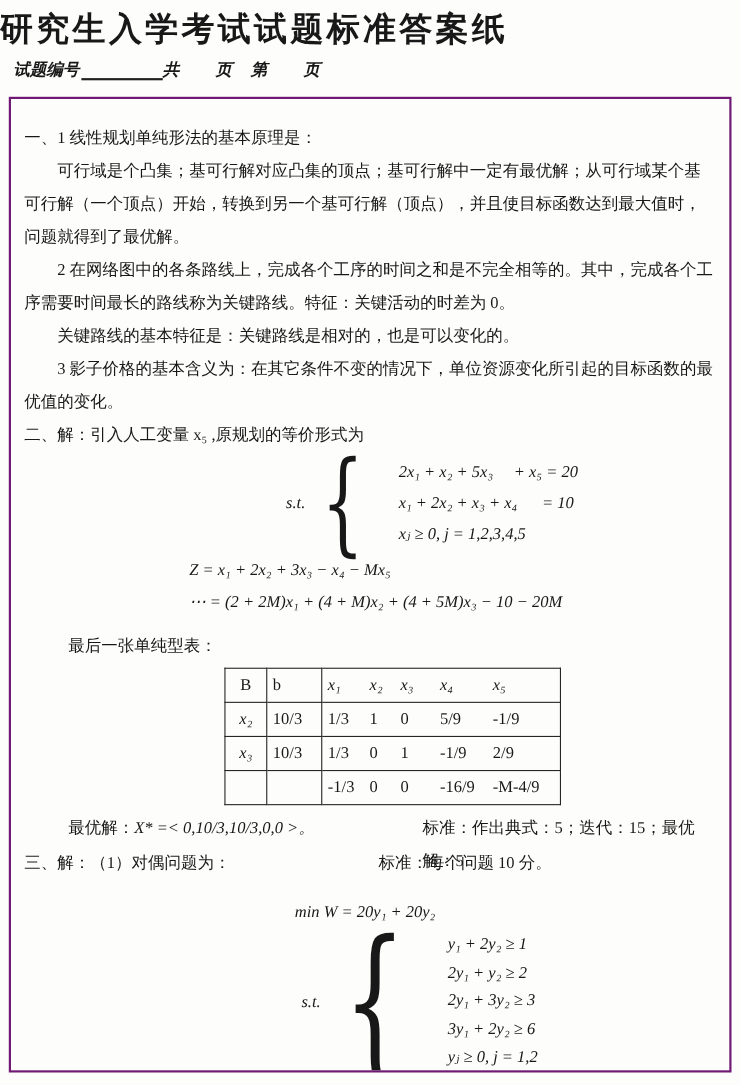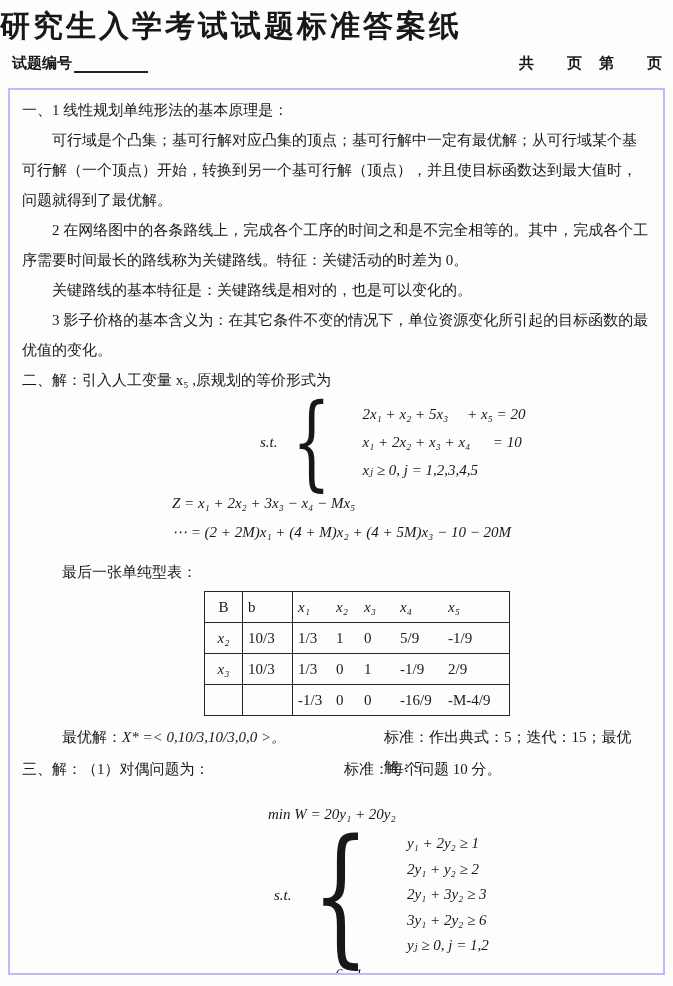--- a/index.html
+++ b/index.html
@@ -20,42 +20,42 @@
     font-weight: 700;
     letter-spacing: 3px;
     padding-top: 6px;
   }
   .meta-row {
     position: absolute;
     top: 54px;
     left: 12px;
     right: 10px;
     display: flex;
-    justify-content: space-between;
     align-items: flex-end;
     font-size: 15px;
     font-weight: 700;
+    font-style: italic;
   }
   .exam-no { display: flex; align-items: flex-end; }
   .blank-line {
     display: inline-block;
     width: 74px;
     height: 16px;
     border-bottom: 2px solid #222;
     margin-left: 2px;
   }
   .pages-label { letter-spacing: 1px; }
   .content-box {
     position: absolute;
     top: 88px;
     left: 8px;
     width: 657px;
     height: 887px;
-    border: 2px solid #c4b5fd;
-    padding: 5px 12px 0 12px;
+    border: 2px solid #701a75;
+    padding: 21px 12px 0 12px;
     font-size: 15px;
     line-height: 30px;
     overflow: hidden;
   }
   .para { text-indent: 2em; }
   .math {
     font-family: "Liberation Serif", "DejaVu Serif", serif;
     font-style: italic;
     white-space: pre;
   }

